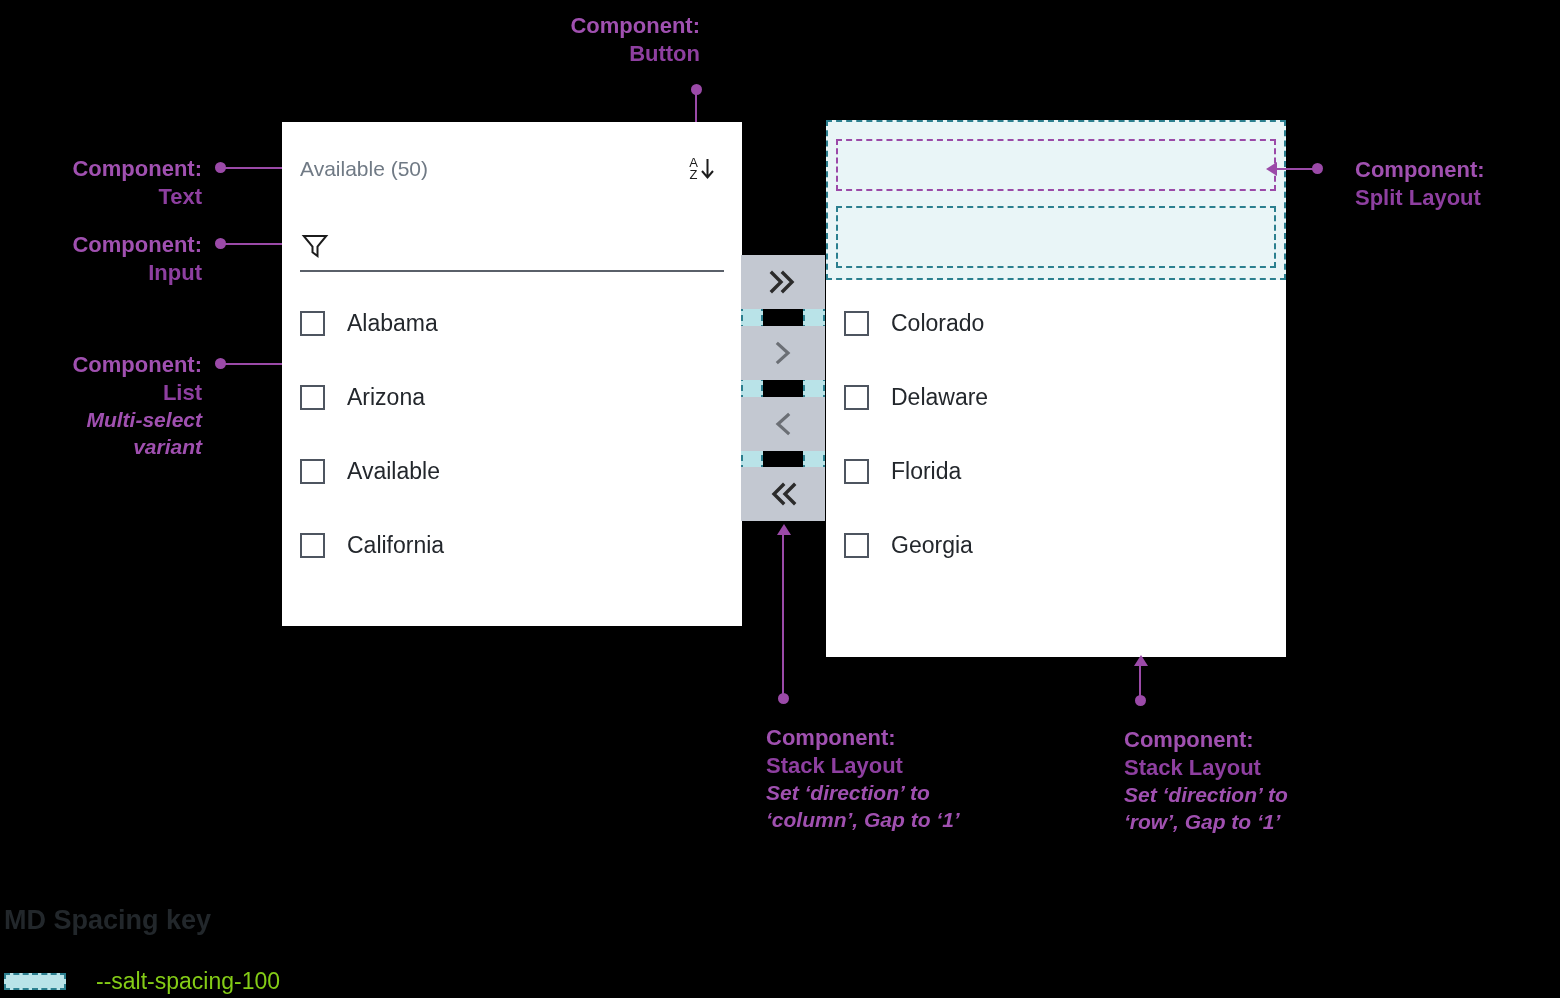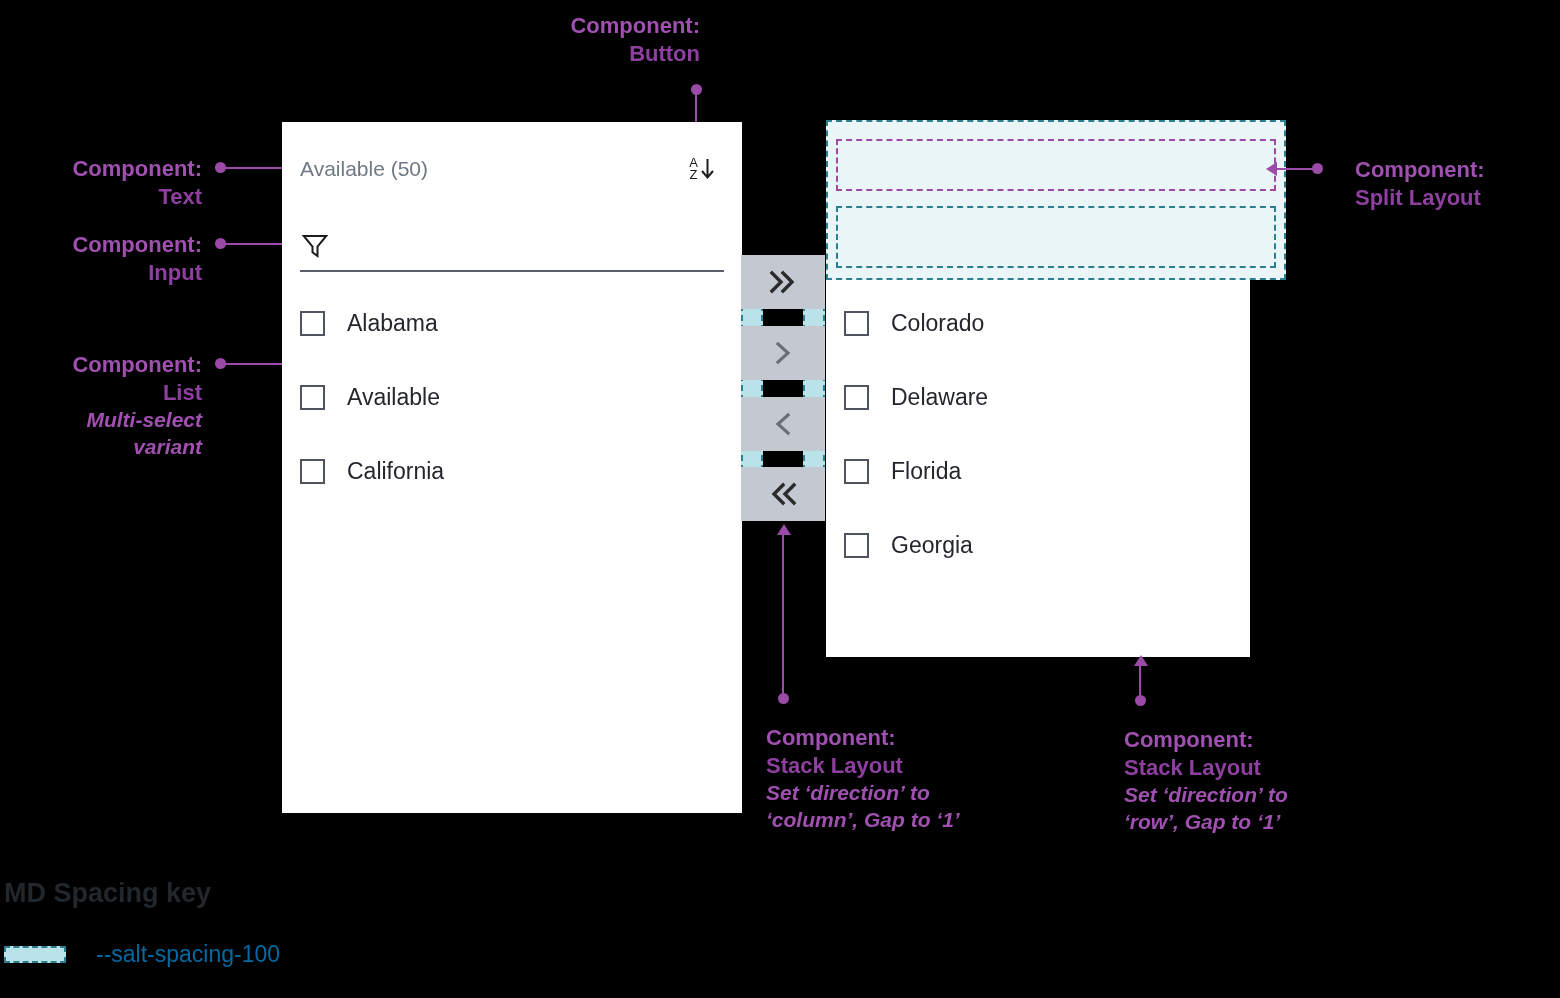--- a/index.html
+++ b/index.html
@@ -103,21 +103,21 @@
   }
 
   
   #spacing-key { position: absolute; }
   .key-title { font-size: 27px; font-weight: 700; color: #22272b; }
   .key-row { display: flex; align-items: center; position: absolute; }
   .key-swatch {
     width: 62px; height: 17px; background: #b9e3e8;
     border: 2px dashed #2b7f8f;
   }
-  .key-text { font-size: 23px; color: #0369a1; margin-left: 30px; }
+  .key-text { font-size: 23px; color: #84cc16; margin-left: 30px; }
 </style>
 </head>
 <body>
 
 <div id="stage">
 
   <div class="anno right-al" style="left:470px; top:12px; width:230px;">
     <div class="lbl">Component:</div>
     <div class="name">Button</div>
   </div>
@@ -144,21 +144,21 @@
   <div class="anno right-al" style="left:20px; top:351px; width:182px;">
     <div class="lbl">Component:</div>
     <div class="name">List</div>
     <div class="note">Multi-select</div>
     <div class="note">variant</div>
   </div>
   <div class="dot" style="left:215px; top:358px;"></div>
   <div class="lead h" style="left:224px; top:363px; width:68px;"></div>
   <div class="arrow r" style="left:290px; top:357px;"></div>
 
-  <div class="panel" style="left:282px; top:122px; width:460px; height:691px;">
+  <div class="panel" style="left:282px; top:122px; width:460px; height:504px;">
 
     <div class="panel-head" style="left:0; top:22px; width:100%; height:50px; padding:0 20px 0 18px;">
       <span class="panel-title">Available (50)</span>
       <div class="hdr-actions">
         <button class="icon-btn" style="width:40px;height:40px;">
           <span class="az">
             <span class="letters">
               <span>A</span>
               <span>Z</span>
             </span>
@@ -177,20 +177,24 @@
     </div>
     <div class="filter-underline" style="left:18px; top:148px; width:424px;"></div>
 
     <div class="list" style="left:18px; top:164px; width:424px;">
       <div class="list-item">
         <span class="cbx"></span>
         <span class="cbx-label">Alabama</span>
       </div>
       <div class="list-item">
         <span class="cbx"></span>
+        <span class="cbx-label">Arizona</span>
+      </div>
+      <div class="list-item">
+        <span class="cbx"></span>
         <span class="cbx-label">Available</span>
       </div>
       <div class="list-item">
         <span class="cbx"></span>
         <span class="cbx-label">California</span>
       </div>
     </div>
   </div>
 
   <div id="xfer" style="left:741px; top:255px; width:84px; height:266px;">
@@ -213,21 +217,21 @@
         <path d="M22 5 L12 14 L22 23" stroke="#6b6f75" stroke-width="3.2" fill="none" stroke-linecap="square"></path>
       </svg>
     </button>
     <button class="xfer-btn" style="top:212px; height:54px;">
       <svg width="34" height="28" viewBox="0 0 34 28">
         <path d="M17 5 L8 14 L17 23 M28 5 L19 14 L28 23" stroke="#2b2b2b" stroke-width="3.4" fill="none" stroke-linecap="square"></path>
       </svg>
     </button>
   </div>
 
-  <div class="panel" style="left:826px; top:122px; width:424px; height:535px;">
+  <div class="panel" style="left:826px; top:122px; width:460px; height:535px;">
 
     <div class="panel-head" style="left:0; top:22px; width:100%; height:50px; padding:0 30px 0 18px;">
       <span class="panel-title">Visible (5)</span>
       <div class="hdr-actions">
         <button class="icon-btn">
           <svg width="32" height="22" viewBox="0 0 32 22">
             <path d="M5 16 L16 6 L27 16" stroke="#1c1c1c" stroke-width="3" fill="none" stroke-linecap="square"></path>
           </svg>
         </button>
         <button class="icon-btn">
@@ -292,21 +296,21 @@
   <div class="arrow u" style="left:1134px; top:655px;"></div>
   <div class="lead v" style="left:1139px; top:665px; height:32px;"></div>
   <div class="dot" style="left:1135px; top:695px;"></div>
   <div class="anno left-al" style="left:1124px; top:726px; width:300px;">
     <div class="lbl">Component:</div>
     <div class="name">Stack Layout</div>
     <div class="note">Set ‘direction’ to</div>
     <div class="note">‘row’, Gap to ‘1’</div>
   </div>
 
-  <div id="spacing-key" style="left:0px; top:878px; width:560px; height:93px;">
+  <div id="spacing-key" style="left:0px; top:905px; width:560px; height:93px;">
     <div class="key-title" style="position:absolute; left:4px; top:0;">MD Spacing key</div>
     <div class="key-row" style="left:4px; top:63px;">
       <span class="key-swatch"></span>
       <span class="key-text">--salt-spacing-100</span>
     </div>
   </div>
 
 </div>
 
 </body></html>

